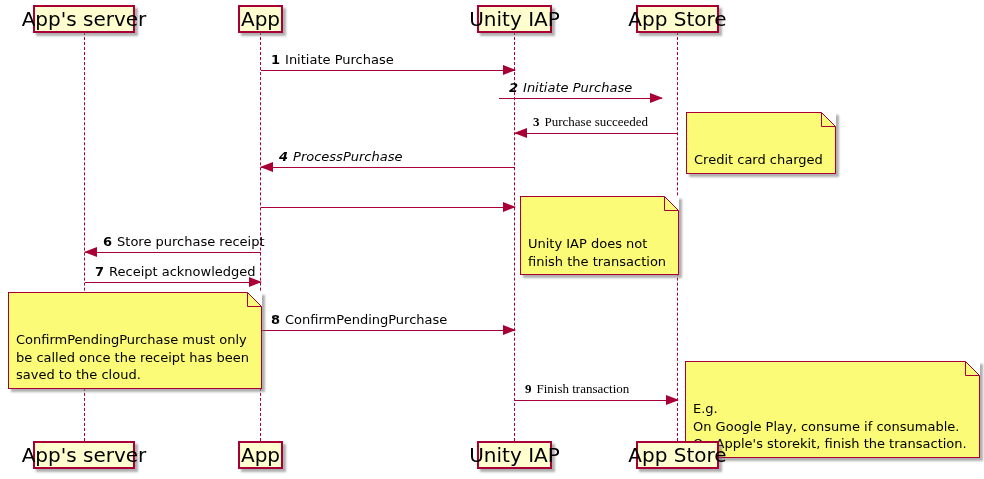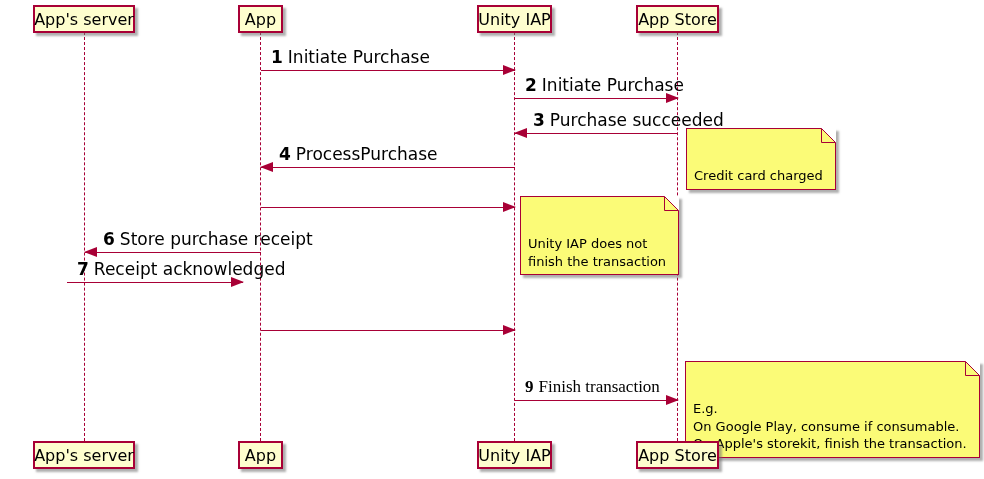--- a/index.html
+++ b/index.html
@@ -7,30 +7,30 @@
     position:relative; width:984px; height:479px; background:#ffffff;
     font-family:"DejaVu Sans","Liberation Sans",sans-serif; color:#000000;
     overflow:hidden;
   }
   
   .pbox {
     position:absolute; box-sizing:border-box; height:28px;
     background:#FEFECE; border:2px solid #A80036;
     box-shadow:3px 3px 2px rgba(110,110,110,.55);
     display:flex; align-items:center; justify-content:center;
-    font-size:16px; white-space:nowrap;
+    font-size:20px; white-space:nowrap;
   }
   
   .lifeline {
     position:absolute; top:32px; height:409px; width:0;
     border-left:1px dashed #A80036;
   }
   
   .msg { position:absolute; height:18px; border-bottom:1px solid #A80036; }
-  .msg .lbl { position:absolute; left:10px; bottom:3px; white-space:nowrap; font-size:17px;margin-top:29px; }
+  .msg .lbl { position:absolute; left:10px; bottom:3px; white-space:nowrap; font-size:13px;margin-top:29px; }
   .msg.rtl .lbl { left:18px; }
   .msg .seq { font-weight:bold; margin-right:5px; }
   .head {
     position:absolute; bottom:-5px; width:0; height:0;
     border-top:5px solid transparent; border-bottom:5px solid transparent;
   }
   .head.r { right:-1px; border-left:13px solid #A80036; }
   .head.l { left:-1px; border-right:13px solid #A80036; }
   
   .note {
@@ -49,65 +49,75 @@
 
   <div class="lifeline" style="left:84px;"></div>
   <div class="lifeline" style="left:260px;"></div>
   <div class="lifeline" style="left:514px;"></div>
   <div class="lifeline" style="left:677px;"></div>
 
   <div class="msg" style="left:261px; top:52px; width:254px;">
     <span class="lbl"><span class="seq">1</span><span>Initiate Purchase</span></span>
     <span class="head r"></span>
   </div>
-  <div class="msg" style="left:515px; top:80px; width:163px;">
+  <div class="msg" style="left:499px; top:80px; width:163px;font-style:italic;">
     <span class="lbl"><span class="seq">2</span><span>Initiate Purchase</span></span>
     <span class="head r"></span>
   </div>
-  <div class="msg rtl" style="left:515px; top:115px; width:163px;">
+  <div class="msg rtl" style="left:515px; top:115px; width:163px;font-family:Liberation Serif, serif;">
     <span class="lbl"><span class="seq">3</span><span>Purchase succeeded</span></span>
     <span class="head l"></span>
   </div>
-  <div class="msg rtl" style="left:261px; top:149px; width:254px;">
+  <div class="msg rtl" style="left:261px; top:149px; width:254px;font-style:italic;">
     <span class="lbl"><span class="seq">4</span><span>ProcessPurchase</span></span>
     <span class="head l"></span>
   </div>
   <div class="msg" style="left:261px; top:189px; width:254px;">
     <span class="head r"></span>
   </div>
   <div class="msg rtl" style="left:85px; top:234px; width:176px;">
     <span class="lbl"><span class="seq">6</span><span>Store purchase receipt</span></span>
     <span class="head l"></span>
   </div>
-  <div class="msg" style="left:67px; top:264px; width:176px;text-decoration:underline;">
+  <div class="msg" style="left:85px; top:264px; width:176px;text-decoration:underline;">
     <span class="lbl"><span class="seq">7</span><span>Receipt acknowledged</span></span>
     <span class="head r"></span>
   </div>
   <div class="msg" style="left:261px; top:312px; width:254px;">
+    <span class="lbl"><span class="seq">8</span><span>ConfirmPendingPurchase</span></span>
     <span class="head r"></span>
   </div>
   <div class="msg" style="left:515px; top:382px; width:163px;font-family:Liberation Serif, serif;">
     <span class="lbl"><span class="seq">9</span><span>Finish transaction</span></span>
     <span class="head r"></span>
   </div>
 
-  <div class="note" style="left:686px; top:128px;">
+  <div class="note" style="left:686px; top:112px;">
     <svg class="fold" width="15" height="15" viewBox="0 0 15 15">
         <polygon points="0,0 15,0 15,15" fill="#ffffff"></polygon>
         <polygon points="0.5,0.5 14.5,14.5 0.5,14.5" fill="#FBFB77" stroke="#A80036" stroke-width="1"></polygon>
       </svg>
     <span>Credit card charged</span>
   </div>
   <div class="note" style="left:520px; top:196px;">
     <svg class="fold" width="15" height="15" viewBox="0 0 15 15">
         <polygon points="0,0 15,0 15,15" fill="#ffffff"></polygon>
         <polygon points="0.5,0.5 14.5,14.5 0.5,14.5" fill="#FBFB77" stroke="#A80036" stroke-width="1"></polygon>
       </svg>
     <span>Unity IAP does not
 finish the transaction</span>
+  </div>
+  <div class="note" style="left:8px; top:292px;">
+    <svg class="fold" width="15" height="15" viewBox="0 0 15 15">
+        <polygon points="0,0 15,0 15,15" fill="#ffffff"></polygon>
+        <polygon points="0.5,0.5 14.5,14.5 0.5,14.5" fill="#FBFB77" stroke="#A80036" stroke-width="1"></polygon>
+      </svg>
+    <span>ConfirmPendingPurchase must only
+be called once the receipt has been
+saved to the cloud.</span>
   </div>
   <div class="note" style="left:685px; top:361px;">
     <svg class="fold" width="15" height="15" viewBox="0 0 15 15">
         <polygon points="0,0 15,0 15,15" fill="#ffffff"></polygon>
         <polygon points="0.5,0.5 14.5,14.5 0.5,14.5" fill="#FBFB77" stroke="#A80036" stroke-width="1"></polygon>
       </svg>
     <span>E.g.
 On Google Play, consume if consumable.
 On Apple's storekit, finish the transaction.</span>
   </div>

